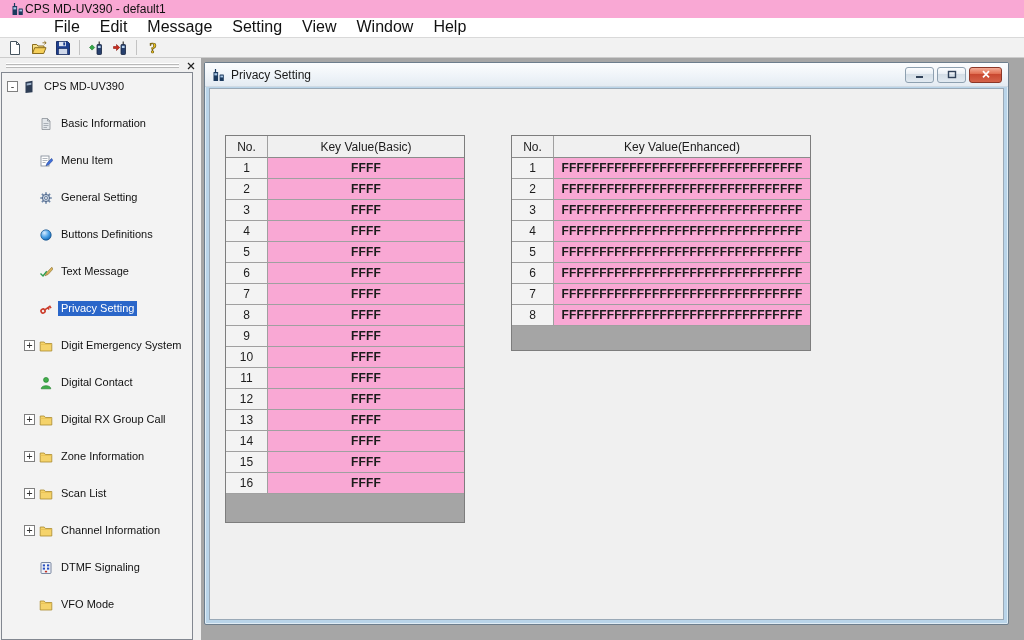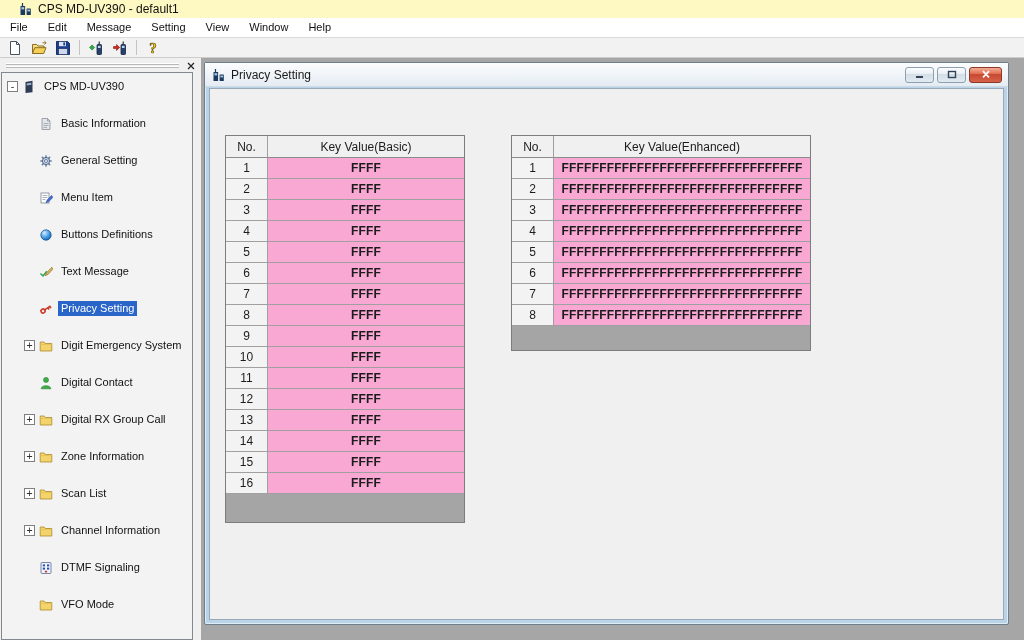--- a/index.html
+++ b/index.html
@@ -1,21 +1,21 @@
 <!DOCTYPE html>
 <html><head>
 <meta charset="utf-8">
 <style>
   * { box-sizing: border-box; margin: 0; padding: 0; }
   html, body { width: 1024px; height: 640px; overflow: hidden; }
   body { font-family: "Liberation Sans", sans-serif; font-size: 12px; color: #111; background: #fff; }
 
   
-  .titlebar { height: 18px; display: flex; align-items: center; gap: 5px; padding-left: 19px; background: #fef9c3; font-size: 12px; }
-  .menubar { height: 19px; display: flex; align-items: center; background: #fff; font-size: 11px; }
+  .titlebar { height: 18px; display: flex; align-items: center; padding-left: 11px; background: #f9a8d4; font-size: 12px; }
+  .menubar { height: 19px; display: flex; align-items: center; background: #fff; font-size: 16px; margin-left: 44px; }
   .menu-item { padding: 2px 10px 3px 10px; cursor: default; }
   .toolbar { height: 21px; background: #f2f2f2; border-top: 1px solid #d9d9d9; border-bottom: 1px solid #cccccc; display: flex; align-items: center; padding-left: 3px; }
   .tb-btn { width: 24px; height: 19px; border: none; background: transparent; display: flex; align-items: center; justify-content: center; padding: 0; }
   .tb-sep { width: 1px; height: 15px; background: #c3c3c3; margin: 0 4px; flex: none; }
   .ico { display: inline-flex; width: 16px; height: 16px; }
   .ico svg { width: 100%; height: 100%; }
 
   
   .main { display: flex; height: 582px; }
 
@@ -186,39 +186,39 @@
                 <path d="M8.5 1.5V4H11" fill="none" stroke="#8a9097" stroke-width="0.8"></path>
                 <path d="M4.5 6.5h5M4.5 8.5h5M4.5 10.5h3.5" stroke="#9aa1a9" stroke-width="0.8"></path>
               </svg>
             </span>
             <span class="tree-label">Basic Information</span>
           </div>
           <div class="tree-row child">
             <span class="expand-spacer"></span>
             <span class="ico tree-ico">
               <svg viewBox="0 0 14 14">
+                <rect x="2" y="2" width="8" height="10" fill="#fff" stroke="#7d8794" stroke-width="0.8"></rect>
+                <path d="M3.5 4.5h5M3.5 6.5h5M3.5 8.5h3" stroke="#9aa1a9" stroke-width="0.8"></path>
+                <path d="M12.6 4.4L8.2 8.9 7 11.8l2.8-1.2 4-4.2z" fill="#3f6fd8" stroke="#27479a" stroke-width="0.6"></path>
+              </svg>
+            </span>
+            <span class="tree-label">Menu Item</span>
+          </div>
+          <div class="tree-row child">
+            <span class="expand-spacer"></span>
+            <span class="ico tree-ico">
+              <svg viewBox="0 0 14 14">
                 <g stroke="#6e87a8" stroke-width="1.6">
                   <path d="M7 1.2v11.6M1.2 7h11.6M2.9 2.9l8.2 8.2M11.1 2.9L2.9 11.1"></path>
                 </g>
                 <circle cx="7" cy="7" r="3.6" fill="#c3d2e2" stroke="#53688a" stroke-width="1"></circle>
                 <circle cx="7" cy="7" r="1.5" fill="#f4f6f8" stroke="#53688a" stroke-width="0.8"></circle>
               </svg>
             </span>
             <span class="tree-label">General Setting</span>
-          </div>
-          <div class="tree-row child">
-            <span class="expand-spacer"></span>
-            <span class="ico tree-ico">
-              <svg viewBox="0 0 14 14">
-                <rect x="2" y="2" width="8" height="10" fill="#fff" stroke="#7d8794" stroke-width="0.8"></rect>
-                <path d="M3.5 4.5h5M3.5 6.5h5M3.5 8.5h3" stroke="#9aa1a9" stroke-width="0.8"></path>
-                <path d="M12.6 4.4L8.2 8.9 7 11.8l2.8-1.2 4-4.2z" fill="#3f6fd8" stroke="#27479a" stroke-width="0.6"></path>
-              </svg>
-            </span>
-            <span class="tree-label">Menu Item</span>
           </div>
           <div class="tree-row child">
             <span class="expand-spacer"></span>
             <span class="ico tree-ico">
               <svg viewBox="0 0 14 14">
                 <defs>
                   <radialGradient id="sphg" cx="35%" cy="30%" r="75%">
                     <stop offset="0%" stop-color="#d8ecff"></stop>
                     <stop offset="55%" stop-color="#4da3e8"></stop>
                     <stop offset="100%" stop-color="#1565b0"></stop>

